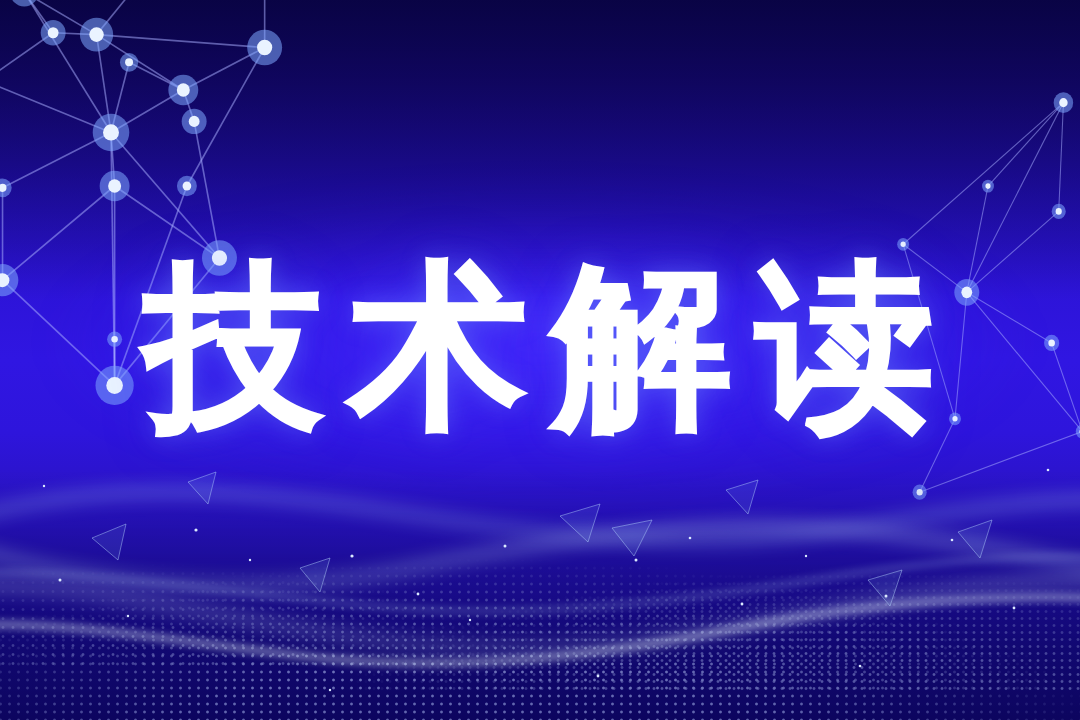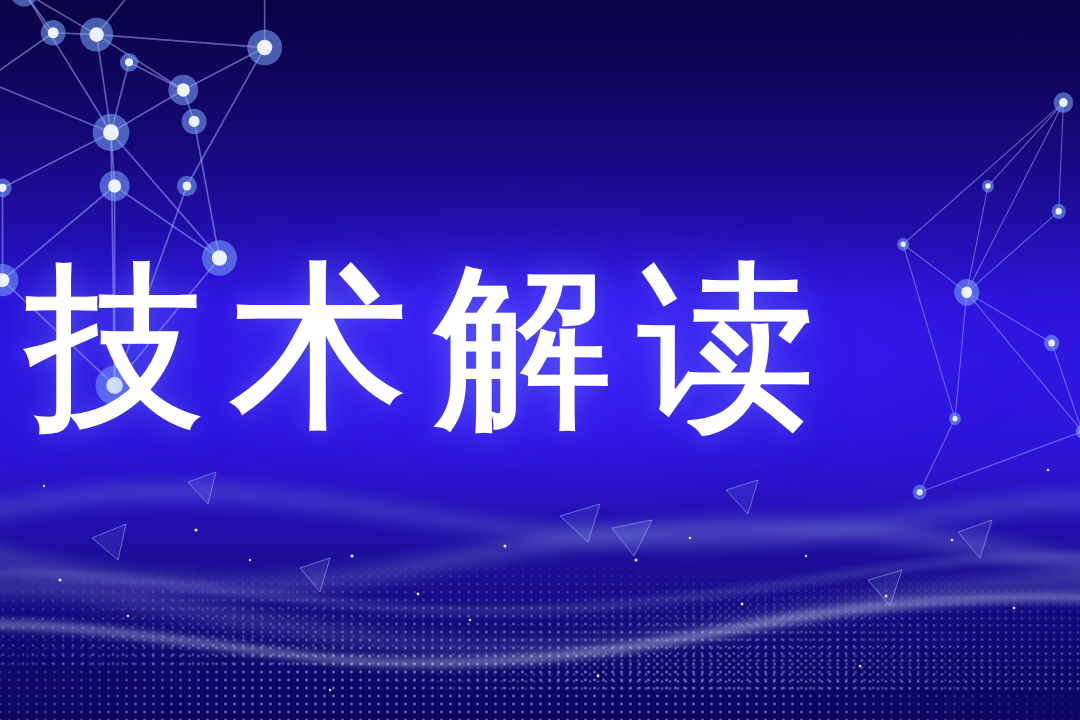--- a/index.html
+++ b/index.html
@@ -158,23 +158,24 @@
     stroke: rgba(185,220,255,0.55);
     stroke-width: 0.8;
   }
 
   
   .headline {
     position: absolute;
     left: 0;
     right: 0;
     top: 258px;
+    text-align: center;
     color: #ffffff;
     font-family: "DejaVu Sans", "Liberation Sans", sans-serif;
-    font-weight: 400;
+    font-weight: 700;
     font-size: 178px;
     line-height: 1;
     letter-spacing: 26px;
     text-indent: 26px;
     white-space: nowrap;
     -webkit-text-stroke: 3px #ffffff;
     text-shadow:
         0 0 1px #ffffff,
         0 0 26px rgba(120,150,255,0.45),
         0 0 60px rgba(70,100,255,0.30);

